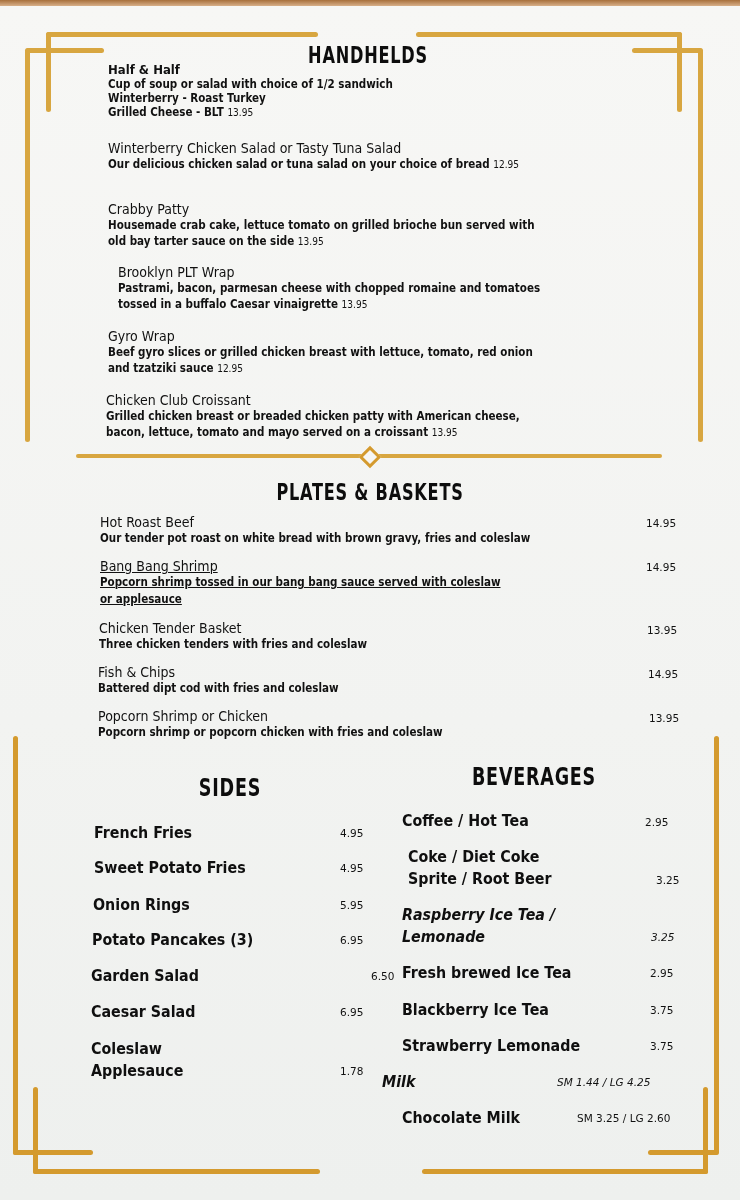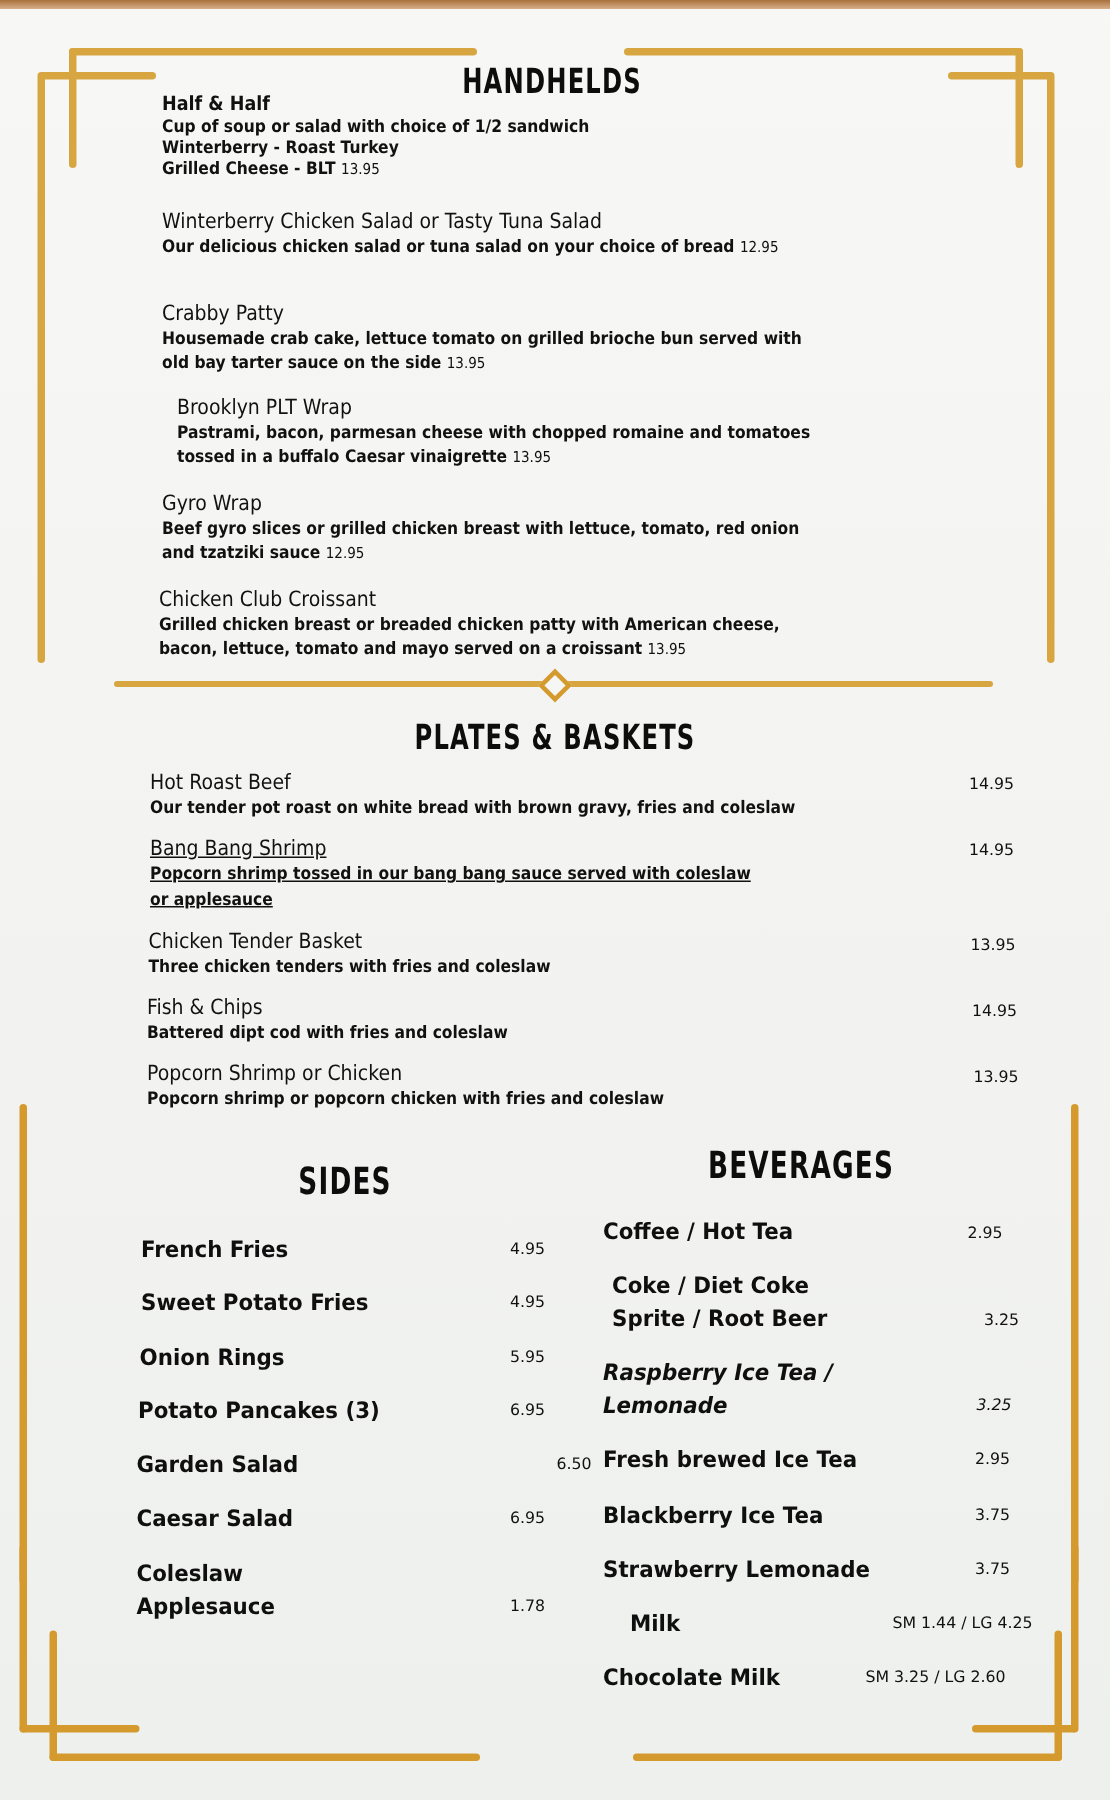--- a/index.html
+++ b/index.html
@@ -198,20 +198,20 @@
   <div class="bev-price" style="left:248px;top:5px;">2.95</div>
 </div>
 <div class="abs" style="left:402px;top:999px;">
   <div class="bev-name">Blackberry Ice Tea</div>
   <div class="bev-price" style="left:248px;top:5px;">3.75</div>
 </div>
 <div class="abs" style="left:402px;top:1035px;">
   <div class="bev-name">Strawberry Lemonade</div>
   <div class="bev-price" style="left:248px;top:5px;">3.75</div>
 </div>
-<div class="abs" style="left:420px;top:1071px;">
+<div class="abs" style="left:382px;top:1071px;font-style:italic;">
   <div class="bev-name">Milk</div>
   <div class="bev-price" style="left:175px;top:5px;">SM 1.44 / LG 4.25</div>
 </div>
 <div class="abs" style="left:402px;top:1107px;">
   <div class="bev-name">Chocolate Milk</div>
   <div class="bev-price" style="left:175px;top:5px;">SM 3.25 / LG 2.60</div>
 </div>
 
 </body></html>

